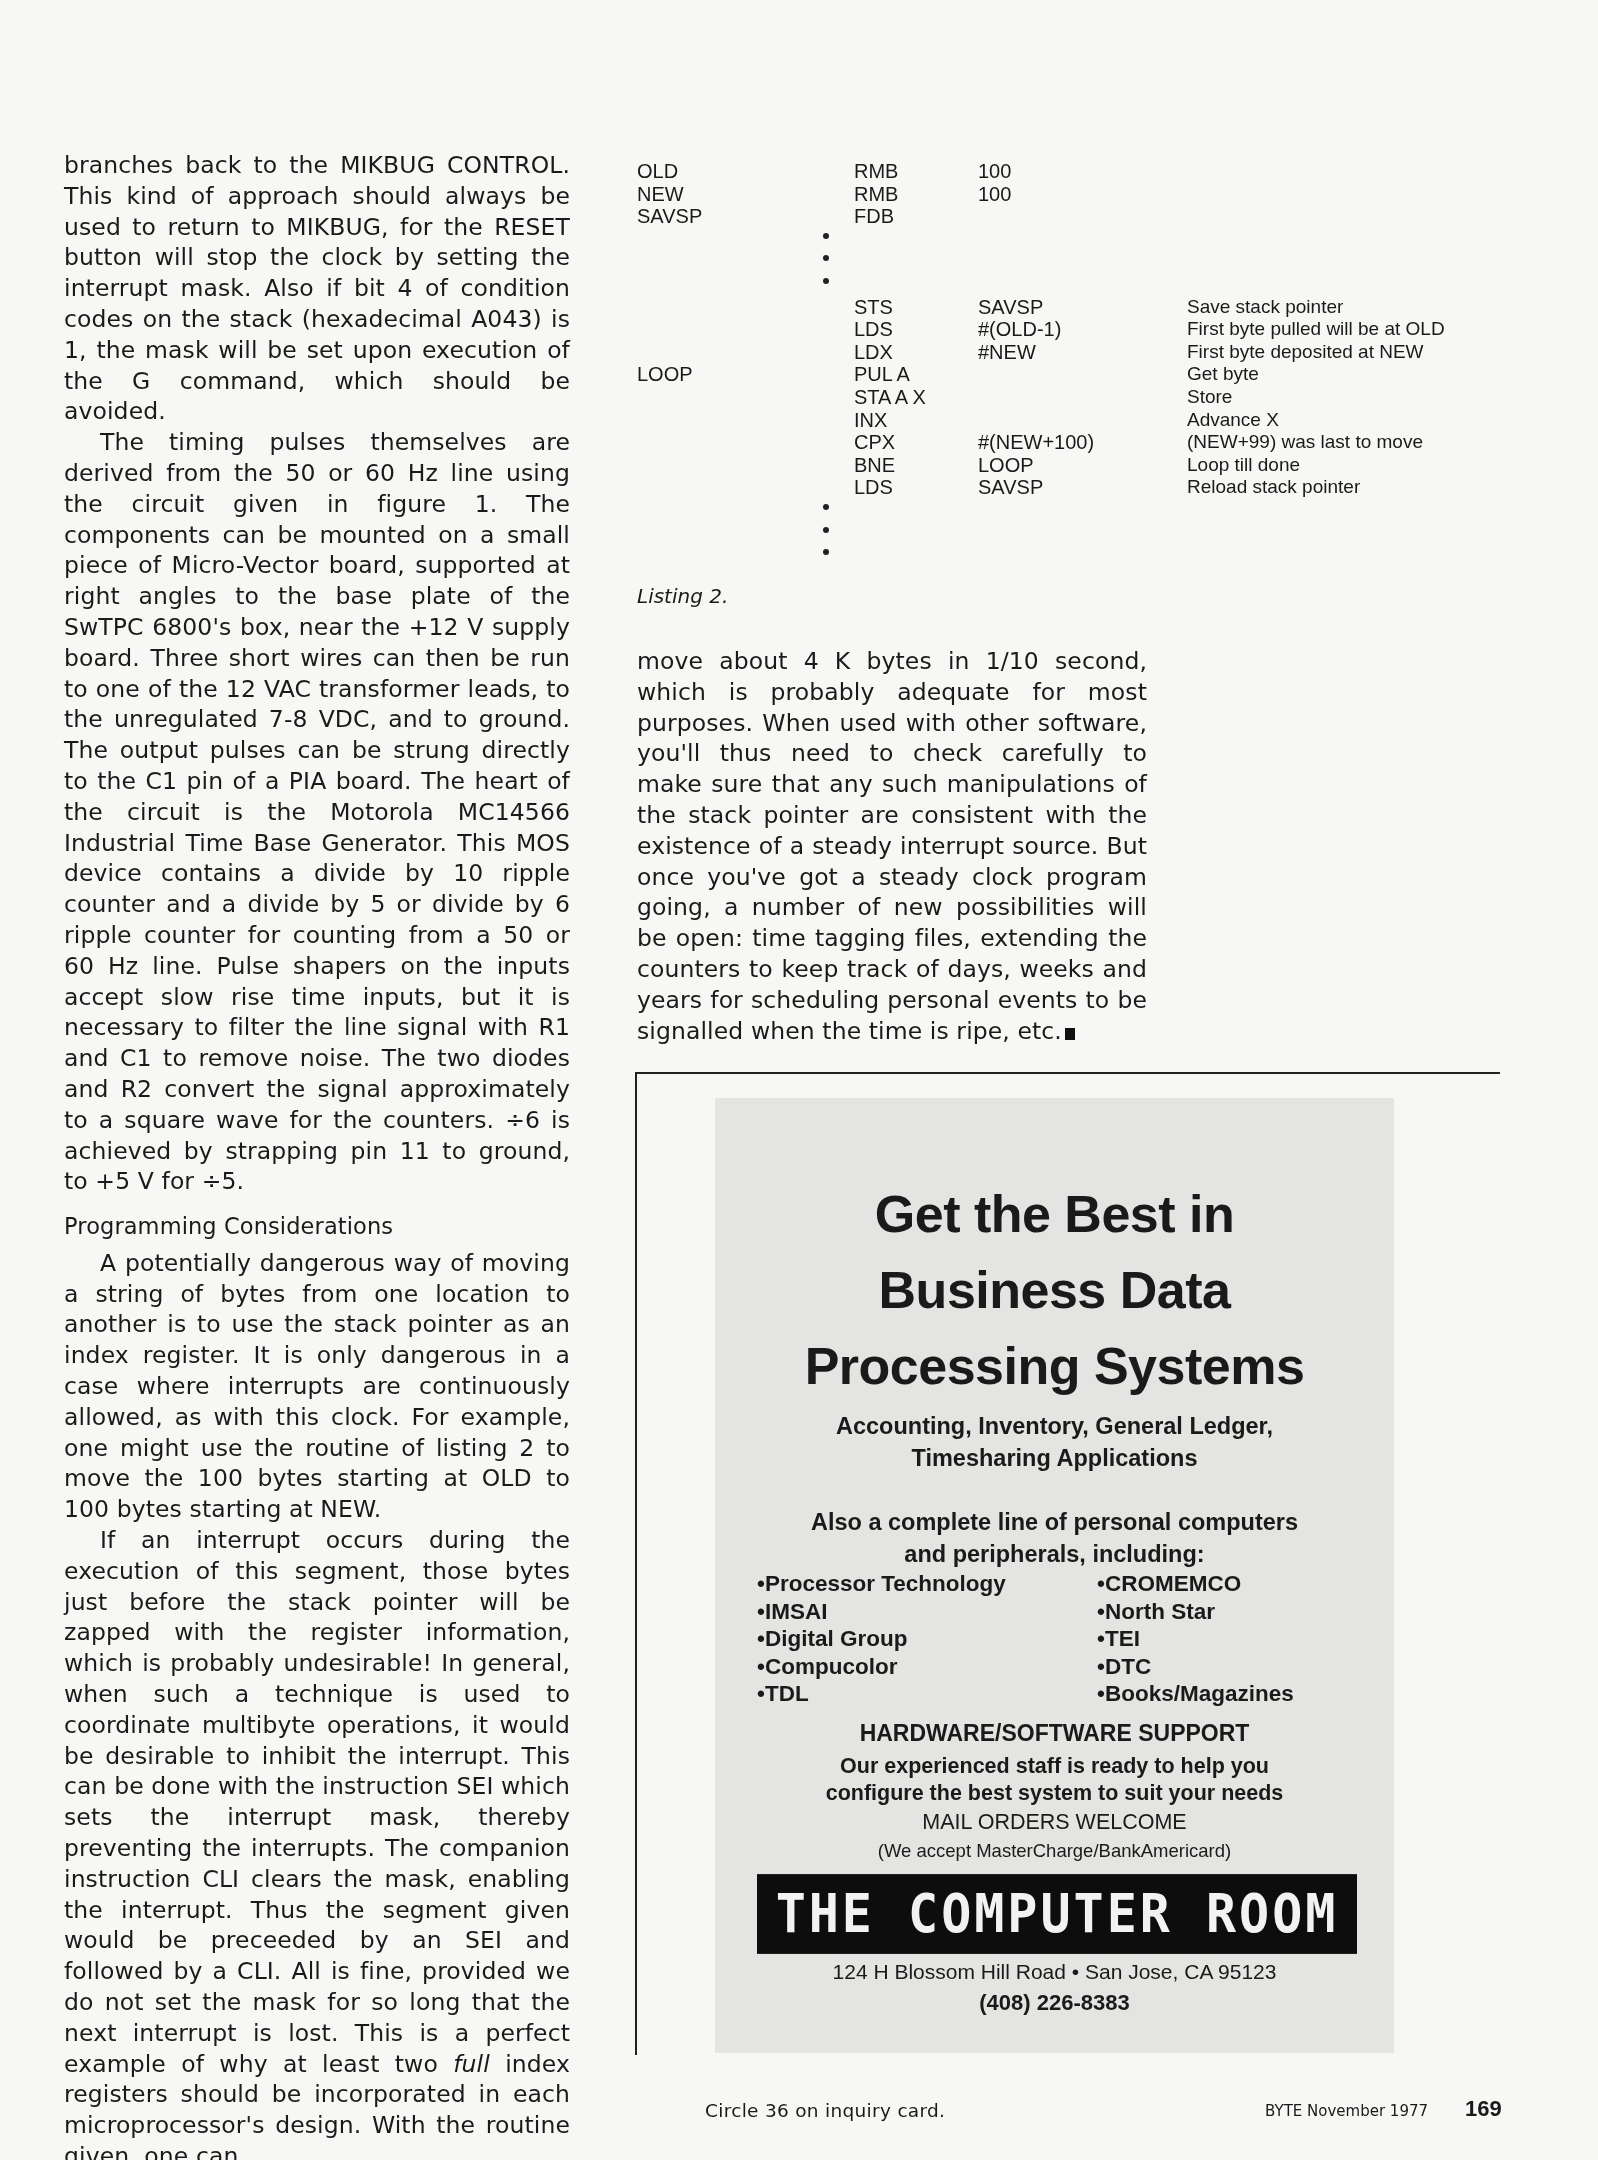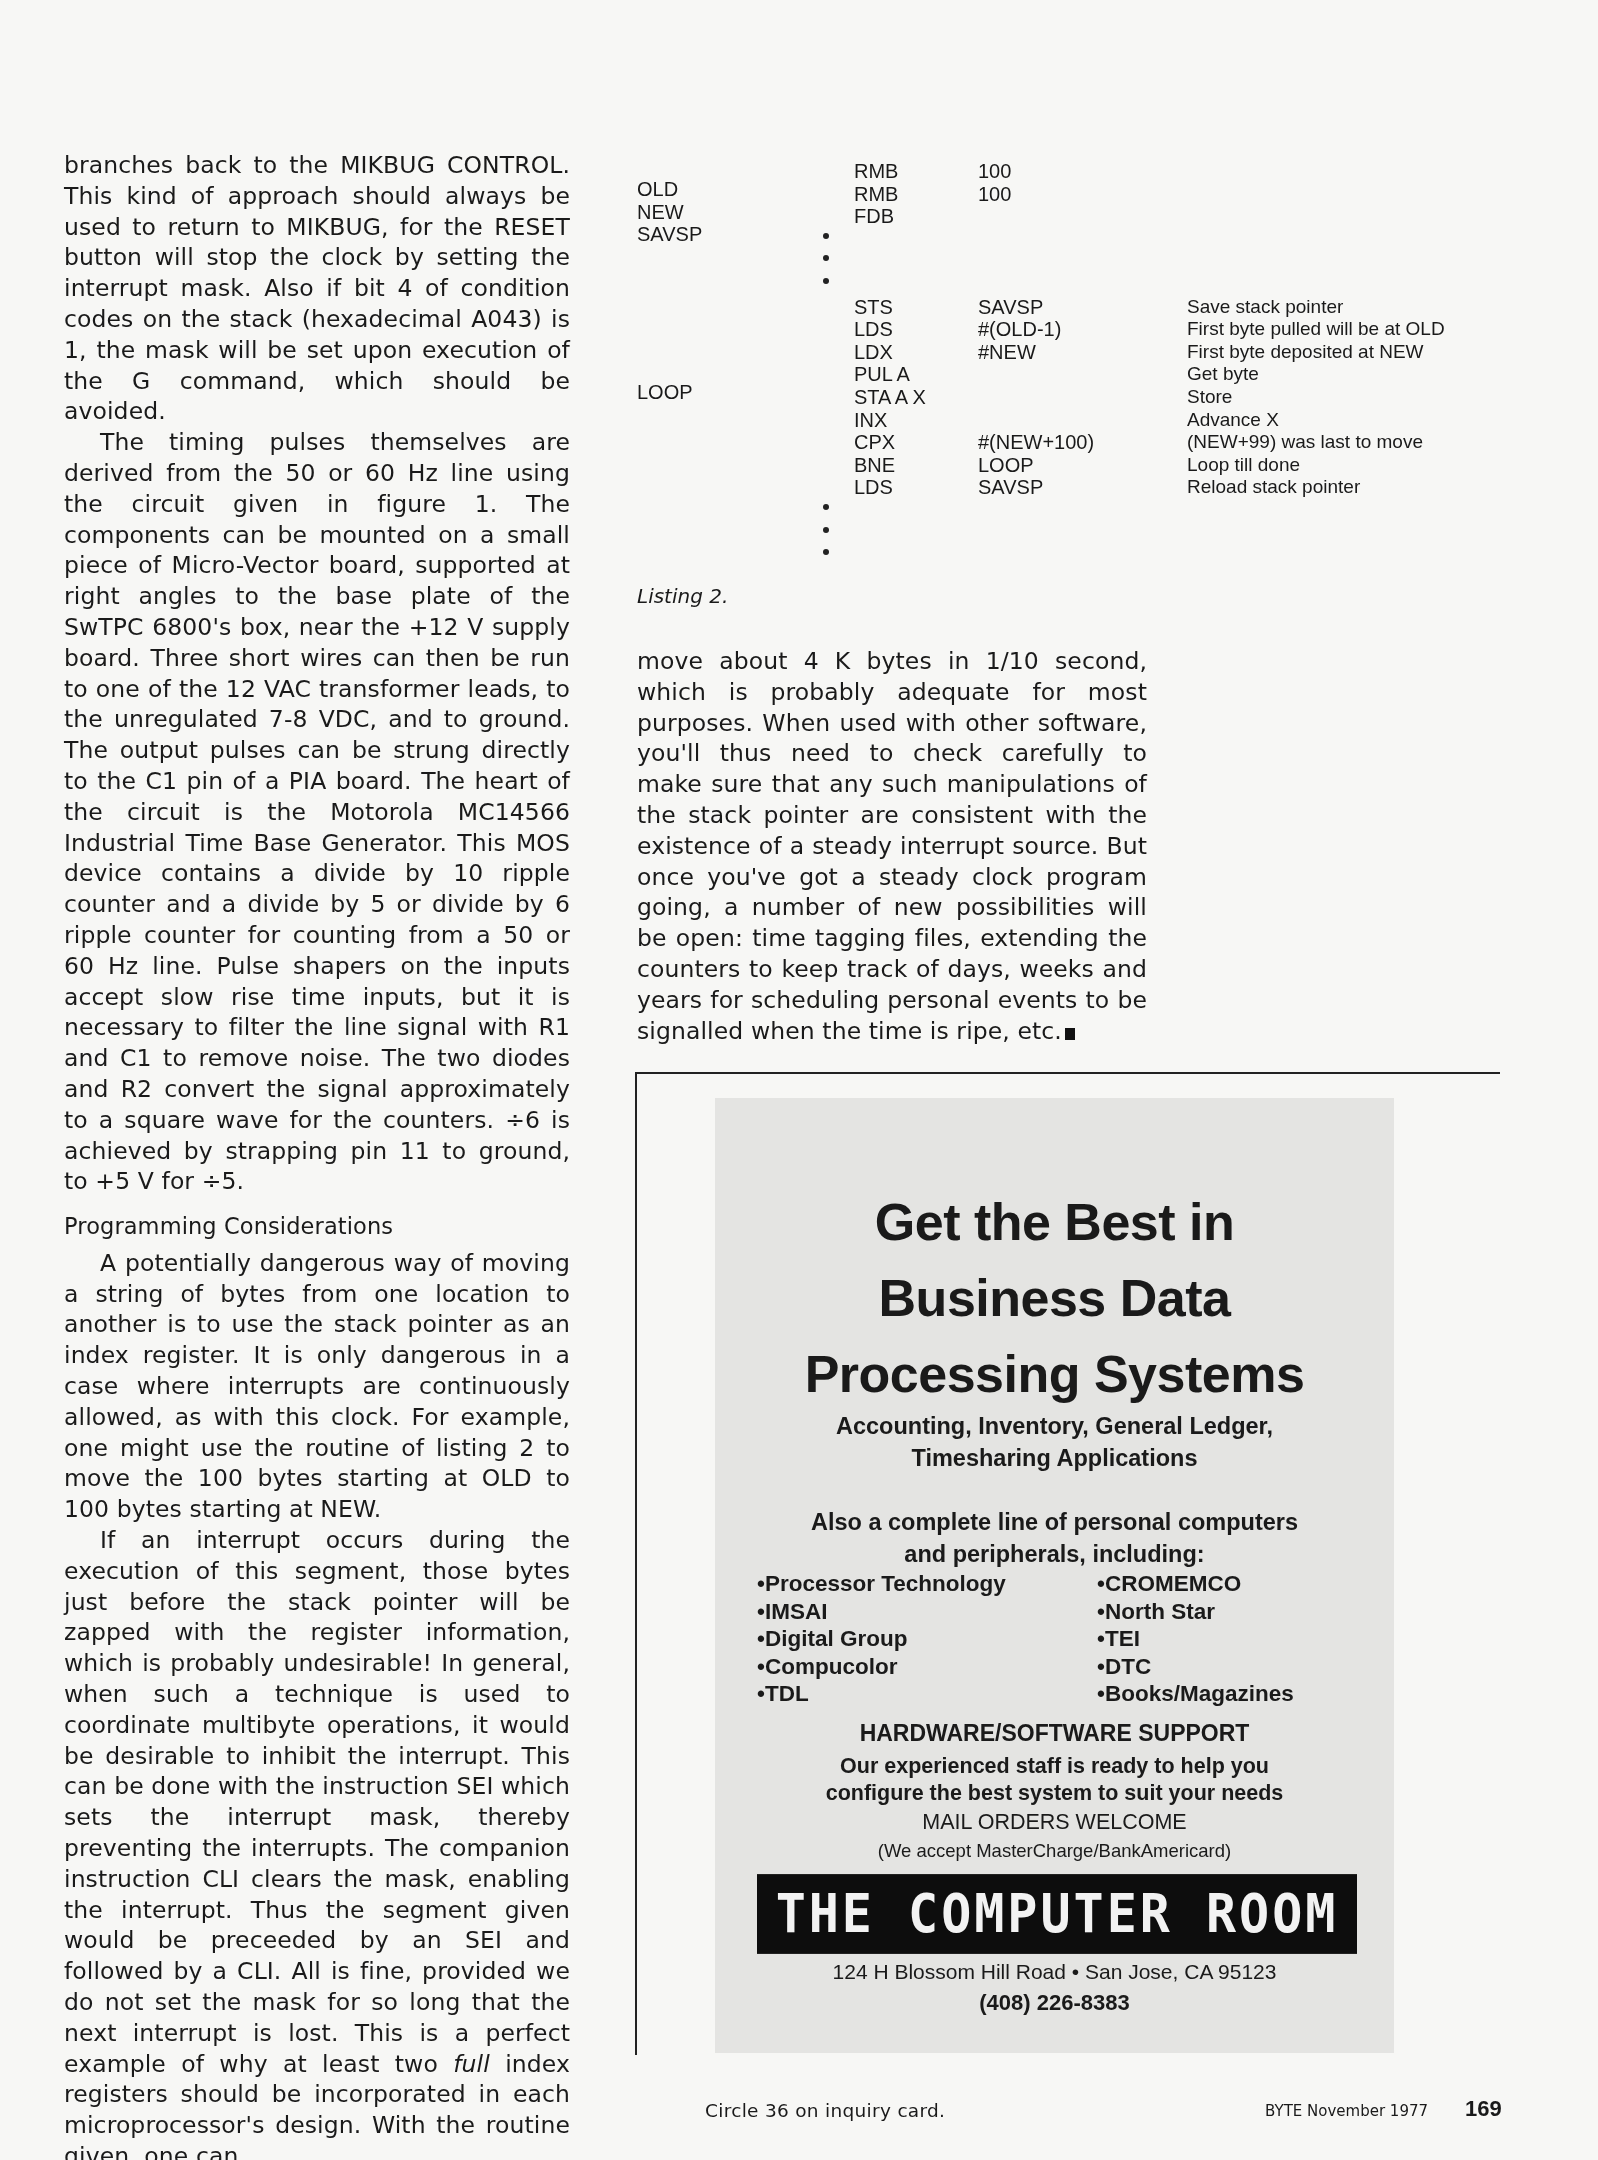--- a/index.html
+++ b/index.html
@@ -14,35 +14,35 @@
   }
   .col p { margin: 0; }
   .col p.indent { text-indent: 36px; }
   .col .heading { margin: 14px 0 6px 0; font-weight: normal; font-size: 22.5px; }
   #left { left: 64px; top: 150px; width: 506px; }
   #right-text { left: 637px; top: 646px; width: 510px; }
   .listing { position: absolute; left: 637px; top: 160px; width: 900px;
     font-family: "Liberation Sans", sans-serif; font-size: 20px; line-height: 22.6px; }
   .lrow { position: relative; height: 22.6px; }
   .lrow span { position: absolute; top: 0; white-space: nowrap; }
-  .c-label { left: 0; margin-top: 18px; }
+  .c-label { left: 0; }
   .c-op { left: 169px; margin-left: 48px; }
   .c-arg { left: 341px; }
   .c-cmt { left: 550px; font-size: 19px; }
   .dots { position: relative; height: 22.6px; }
   .dots span { position: absolute; left: 186px; top: 5px; width: 6px; height: 6px; background:#222; border-radius:50%; }
   .caption { position: absolute; left: 637px; top: 584px; font-style: italic; font-size: 20px; }
   .endmark { display: inline-block; width: 10px; height: 12px; background: #111; margin-left: 3px; vertical-align: -1px; }
 
   .ad-frame { position: absolute; left: 635px; top: 1072px; width: 863px; height: 981px;
     border-top: 2px solid #222; border-left: 2px solid #222; }
   .ad { position: absolute; left: 715px; top: 1098px; width: 679px; height: 955px;
     background: #e4e4e2; text-align: center; font-family: "Liberation Sans", sans-serif; }
   .ad .special { position: absolute; top: 30px; left: 0; right: 0; font-size: 25px; font-weight: bold; letter-spacing: -0.3px; }
-  .ad .headline { position: absolute; top: 86px; left: 0; right: 0; font-size: 52px; font-weight: bold; line-height: 76px; letter-spacing: -0.5px; }
+  .ad .headline { position: absolute; top: 78px; left: 0; right: 0; font-size: 52px; font-weight: bold; line-height: 76px; letter-spacing: -0.5px; }
   .ad .apps { position: absolute; top: 312px; left: 0; right: 0; font-size: 23.5px; font-weight: bold; line-height: 32px; }
   .ad .also { position: absolute; top: 408px; left: 0; right: 0; font-size: 23.5px; font-weight: bold; line-height: 32px; }
   .ad .brands { position: absolute; top: 472px; left: 42px; width: 600px; font-size: 22.5px; font-weight: bold; line-height: 27.5px; text-align: left; }
   .ad .brands .bcol { position: absolute; top: 0; }
   .ad .brands .bcol div::before { content: "\2022 "; }
   .ad .support { position: absolute; top: 622px; left: 0; right: 0; font-size: 23px; font-weight: bold; }
   .ad .staff { position: absolute; top: 655px; left: 0; right: 0; font-size: 21.5px; font-weight: bold; line-height: 27px; }
   .ad .mail { position: absolute; top: 712px; left: 0; right: 0; font-size: 21.5px; }
   .ad .accept { position: absolute; top: 742px; left: 0; right: 0; font-size: 18.5px; }
   .ad .banner { position: absolute; top: 778px; left: 42px; width: 600px; height: 76px; background: #0d0d0d;

